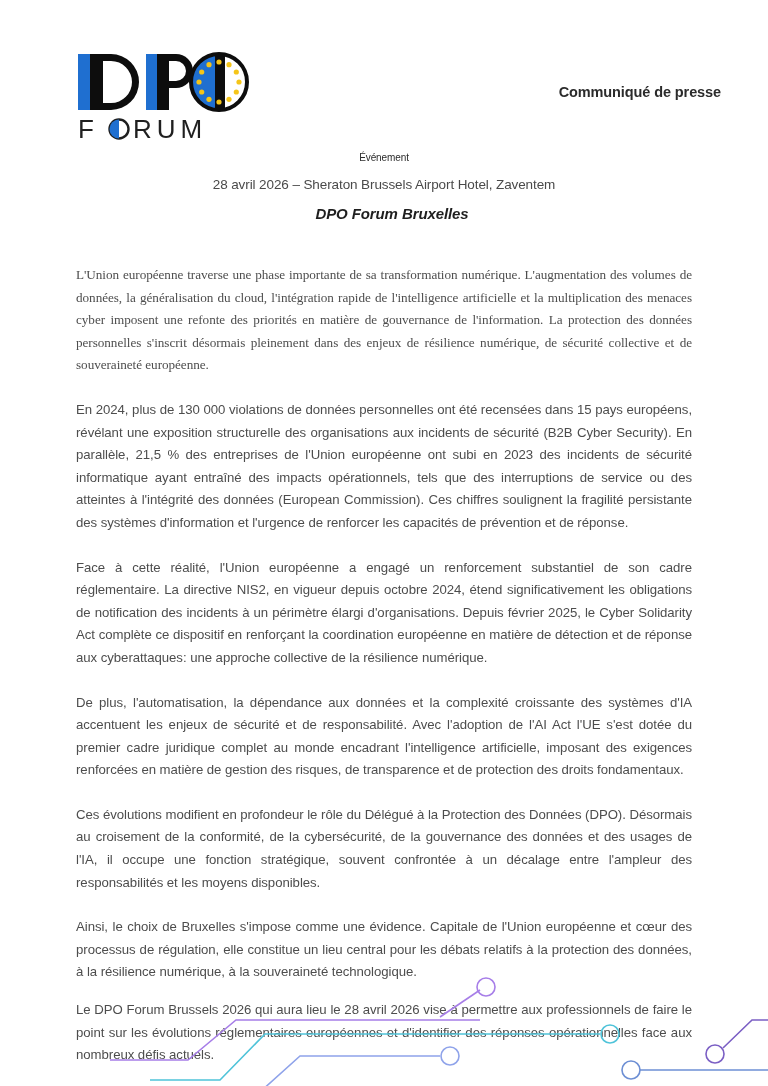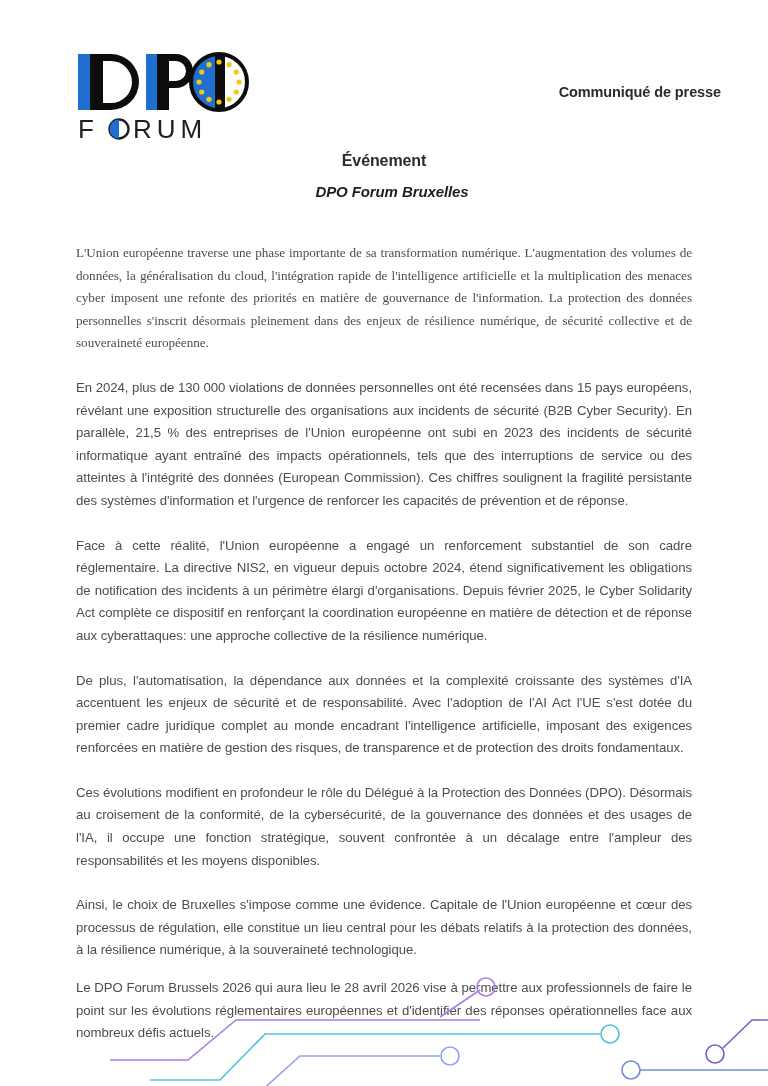--- a/index.html
+++ b/index.html
@@ -40,22 +40,22 @@
     color: #2b2b2b;
     letter-spacing: -0.1px;
   }
 
   
   .title-block {
     text-align: center;
     margin-top: 2px;
   }
   .event-title {
-    font-size: 16px;
-    font-weight: bold;
+    font-size: 10px;
+    font-weight: normal;
     color: #2b2b2b;
     margin: 0;
     letter-spacing: -0.1px;
   }
   .event-subtitle {
     font-size: 13.5px;
     font-weight: normal;
     color: #4a4a4a;
     margin: 14px 0 0 0;
     letter-spacing: -0.1px;
@@ -152,20 +152,21 @@
         <text x="57" y="90" font-family="'Liberation Sans', sans-serif" font-size="26" letter-spacing="5" fill="#1f1f1f">RUM</text>
       </g>
     </svg>
   </div>
 
   <div class="press-release">Communiqué de presse</div>
 </div>
 
 <div class="title-block">
   <h1 class="event-title">Événement</h1>
+  <p class="event-subtitle">28 avril 2026 – Sheraton Brussels Airport Hotel, Zaventem</p>
   <p class="event-name">DPO Forum Bruxelles</p>
 </div>
 
 <div class="body-content">
   <p class="para">L'Union européenne traverse une phase importante de sa transformation numérique. L'augmentation des volumes de données, la généralisation du cloud, l'intégration rapide de l'intelligence artificielle et la multiplication des menaces cyber imposent une refonte des priorités en matière de gouvernance de l'information. La protection des données personnelles s'inscrit désormais pleinement dans des enjeux de résilience numérique, de sécurité collective et de souveraineté européenne.</p>
   <p class="para">En 2024, plus de 130 000 violations de données personnelles ont été recensées dans 15 pays européens, révélant une exposition structurelle des organisations aux incidents de sécurité (B2B Cyber Security). En parallèle, 21,5 % des entreprises de l'Union européenne ont subi en 2023 des incidents de sécurité informatique ayant entraîné des impacts opérationnels, tels que des interruptions de service ou des atteintes à l'intégrité des données (European Commission). Ces chiffres soulignent la fragilité persistante des systèmes d'information et l'urgence de renforcer les capacités de prévention et de réponse.</p>
   <p class="para">Face à cette réalité, l'Union européenne a engagé un renforcement substantiel de son cadre réglementaire. La directive NIS2, en vigueur depuis octobre 2024, étend significativement les obligations de notification des incidents à un périmètre élargi d'organisations. Depuis février 2025, le Cyber Solidarity Act complète ce dispositif en renforçant la coordination européenne en matière de détection et de réponse aux cyberattaques: une approche collective de la résilience numérique.</p>
   <p class="para">De plus, l'automatisation, la dépendance aux données et la complexité croissante des systèmes d'IA accentuent les enjeux de sécurité et de responsabilité. Avec l'adoption de l'AI Act l'UE s'est dotée du premier cadre juridique complet au monde encadrant l'intelligence artificielle, imposant des exigences renforcées en matière de gestion des risques, de transparence et de protection des droits fondamentaux.</p>
   <p class="para">Ces évolutions modifient en profondeur le rôle du Délégué à la Protection des Données (DPO). Désormais au croisement de la conformité, de la cybersécurité, de la gouvernance des données et des usages de l'IA, il occupe une fonction stratégique, souvent confrontée à un décalage entre l'ampleur des responsabilités et les moyens disponibles.</p>
   <p class="para">

